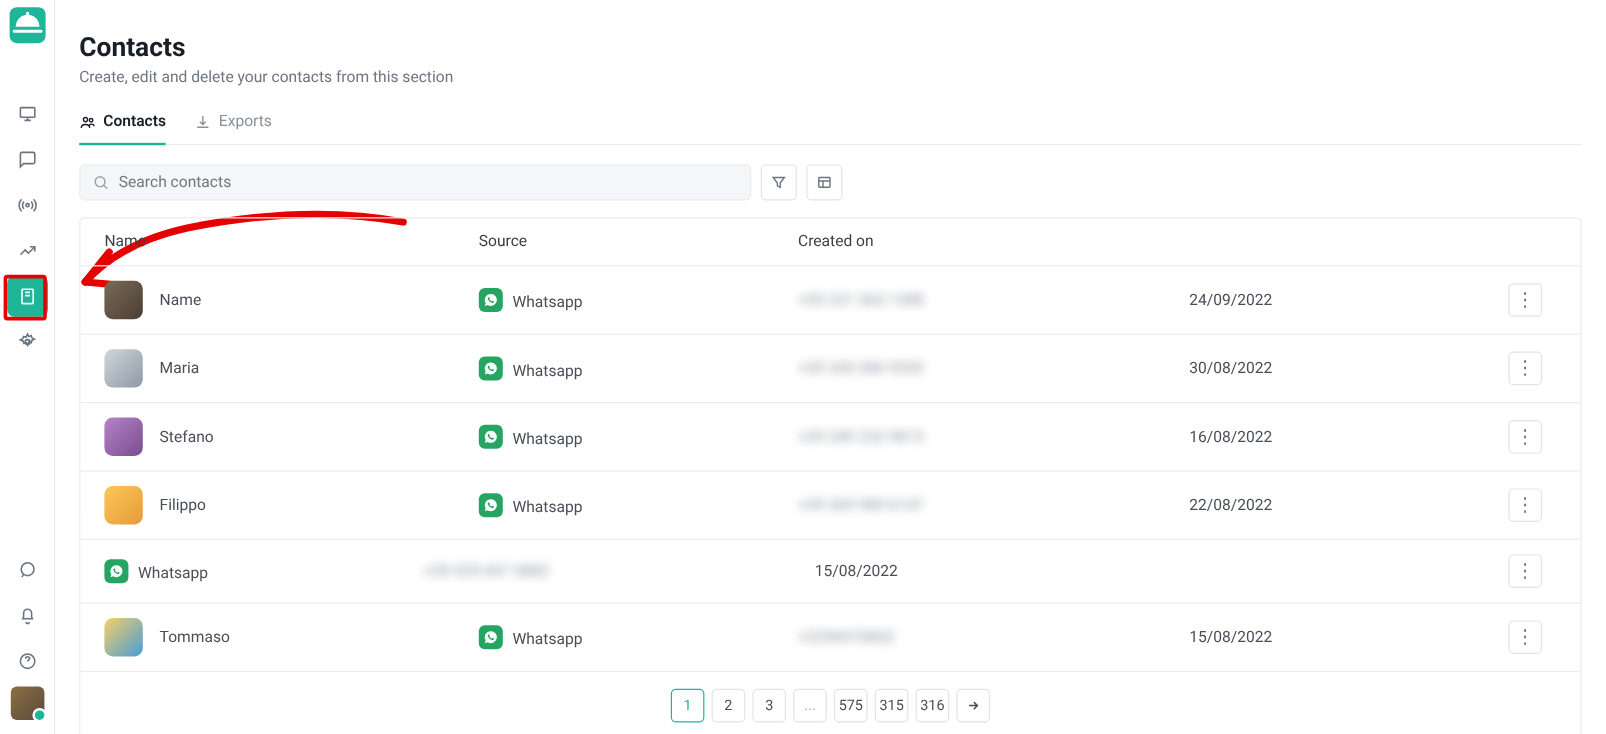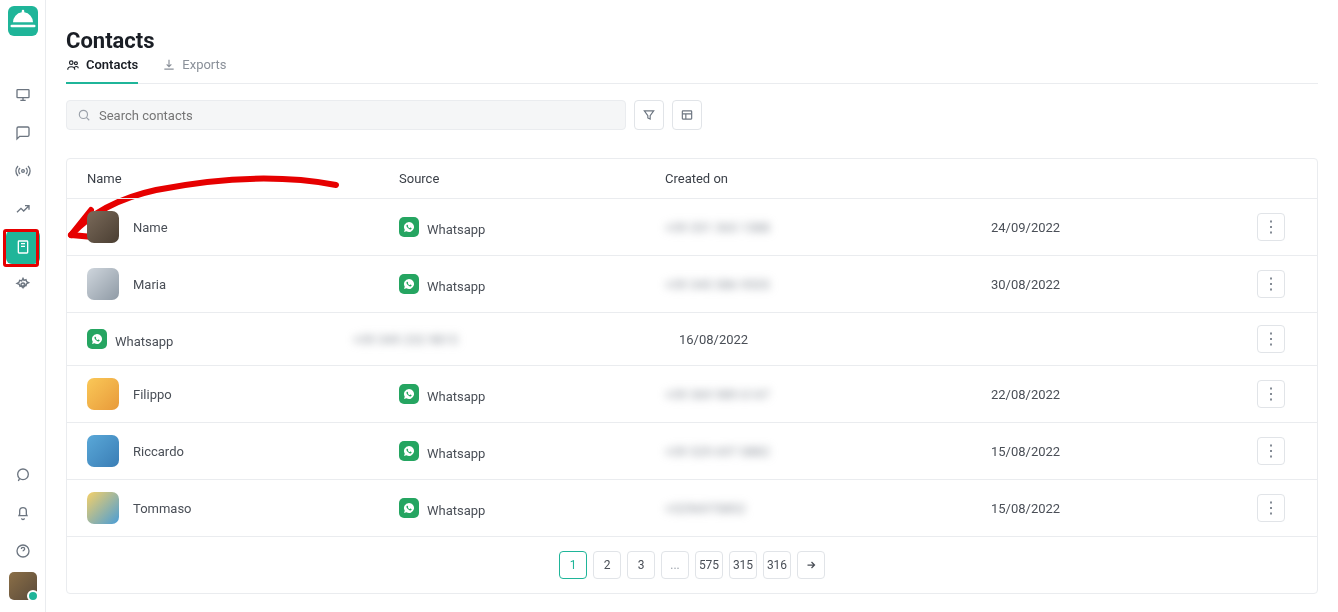--- a/index.html
+++ b/index.html
@@ -13,21 +13,21 @@
 .sidebar-spacer{flex:1}
 .user-avatar{width:28px;height:28px;border-radius:5px;background:linear-gradient(135deg,#8b6f47,#5a4a3a);position:relative;margin-bottom:12px}
 .user-avatar::after{content:"";position:absolute;width:8px;height:8px;background:#1fb599;border-radius:50%;bottom:-2px;right:-2px;border:2px solid #fff}
 .main{position:absolute;left:66px;top:28px;right:20px;bottom:0}
 .page-title{font-size:22px;font-weight:700;color:#1a1e25;margin-bottom:4px}
 .page-sub{font-size:13px;color:#6c7580;margin-bottom:22px}
 .tabs{display:flex;gap:24px;border-bottom:1px solid #eaecef;margin-bottom:16px}
 .tab{display:flex;align-items:center;gap:6px;padding-bottom:10px;font-size:13px;color:#8a9099;cursor:pointer;border-bottom:2px solid transparent;margin-bottom:-1px}
 .tab.active{color:#1a1e25;font-weight:600;border-bottom-color:#1fb599}
 .tab svg{width:14px;height:14px}
-.toolbar{display:flex;gap:8px;margin-bottom:28px}
+.toolbar{display:flex;gap:8px;margin-bottom:14px}
 .search-box{flex:0 0 560px;height:30px;background:#f5f6f7;border:1px solid #eaecef;border-radius:4px;display:flex;align-items:center;padding:0 10px;gap:8px}
 .search-box svg{width:14px;height:14px;color:#9ba1aa}
 .search-box input{border:none;background:transparent;outline:none;font-size:13px;color:#6c7580;flex:1}
 .tool-btn{width:30px;height:30px;border:1px solid #e1e4e8;border-radius:4px;display:flex;align-items:center;justify-content:center;cursor:pointer;color:#6c7580;background:#fff}
 .tool-btn svg{width:14px;height:14px}
 .table{border:1px solid #eaecef;border-radius:4px}
 .thead{display:flex;padding:12px 20px;font-size:13px;font-weight:400;color:#3a3f47;border-bottom:1px solid #eaecef}
 .col-name{flex:0 0 312px}
 .col-source{flex:0 0 266px}
 .col-phone{flex:0 0 326px}
@@ -118,20 +118,21 @@
 
 <div class="highlight-box"></div>
 
 <svg class="arrow-annotation" width="290" height="90">
   <path d="M 280 25 Q 200 10 100 30 Q 45 42 15 75" stroke="#e60000" stroke-width="6" fill="none" stroke-linecap="round"></path>
   <path d="M 15 75 L 35 50 M 15 75 L 48 78" stroke="#e60000" stroke-width="6" fill="none" stroke-linecap="round"></path>
 </svg>
 
 <div class="main">
   <h1 class="page-title">Contacts</h1>
+  <p class="page-sub">Create, edit and delete your contacts from this section</p>
 
   <div class="tabs">
     <div class="tab active">
       <svg viewBox="0 0 24 24" fill="none" stroke="currentColor" stroke-width="2">
           <circle cx="9" cy="8" r="3"></circle>
           <circle cx="17" cy="9" r="2.5"></circle>
           <path d="M3 20c0-3 2.5-5 6-5s6 2 6 5M14 18c0-2 2-3.5 4-3.5s3 1 3 3"></path>
         </svg>
       <span>Contacts</span>
     </div>
@@ -206,20 +207,24 @@
           <span>Whatsapp</span>
         </div>
       <div class="col-phone"><span class="phone-blur">+39 345 586 9555</span></div>
       <div class="col-created">30/08/2022</div>
       <div class="col-act">
           <div class="more-btn">⋮</div>
         </div>
     </div>
 
     <div class="trow">
+      <div class="col-name" style="display:flex;align-items:center">
+          <div class="avatar a3"></div>
+          <span>Stefano</span>
+        </div>
       <div class="col-source src">
           <div class="wa-badge">
             <svg viewBox="0 0 24 24">
               <path d="M12 2a10 10 0 00-8.5 15.3L2 22l4.8-1.5A10 10 0 1012 2zm4.8 13.7c-.2.6-1.2 1.1-1.7 1.2-.4 0-.9.2-3-1-2.5-1-4.1-3.5-4.2-3.7-.1-.2-1-1.3-1-2.5s.6-1.8.9-2c.2-.2.5-.3.7-.3h.5c.2 0 .4 0 .6.5l.8 2c.1.1 0 .3 0 .4l-.4.5c-.1.2-.2.3-.1.5.1.2.6 1 1.3 1.6 1 .8 1.7 1.1 2 1.2.2.1.4 0 .5-.1l.7-.8c.2-.2.4-.2.6-.1l1.8.9c.2.1.4.2.4.3 0 .2 0 .8-.2 1.4z"></path>
             </svg>
           </div>
           <span>Whatsapp</span>
         </div>
       <div class="col-phone"><span class="phone-blur">+39 349 232 9815</span></div>
       <div class="col-created">16/08/2022</div>
@@ -242,24 +247,20 @@
           <span>Whatsapp</span>
         </div>
       <div class="col-phone"><span class="phone-blur">+39 369 989 6147</span></div>
       <div class="col-created">22/08/2022</div>
       <div class="col-act">
           <div class="more-btn">⋮</div>
         </div>
     </div>
 
     <div class="trow">
-      <div class="col-name" style="display:flex;align-items:center">
-          <div class="avatar a5"></div>
-          <span>Riccardo</span>
-        </div>
       <div class="col-source src">
           <div class="wa-badge">
             <svg viewBox="0 0 24 24">
               <path d="M12 2a10 10 0 00-8.5 15.3L2 22l4.8-1.5A10 10 0 1012 2zm4.8 13.7c-.2.6-1.2 1.1-1.7 1.2-.4 0-.9.2-3-1-2.5-1-4.1-3.5-4.2-3.7-.1-.2-1-1.3-1-2.5s.6-1.8.9-2c.2-.2.5-.3.7-.3h.5c.2 0 .4 0 .6.5l.8 2c.1.1 0 .3 0 .4l-.4.5c-.1.2-.2.3-.1.5.1.2.6 1 1.3 1.6 1 .8 1.7 1.1 2 1.2.2.1.4 0 .5-.1l.7-.8c.2-.2.4-.2.6-.1l1.8.9c.2.1.4.2.4.3 0 .2 0 .8-.2 1.4z"></path>
             </svg>
           </div>
           <span>Whatsapp</span>
         </div>
       <div class="col-phone"><span class="phone-blur">+39 529 697 0882</span></div>
       <div class="col-created">15/08/2022</div>

